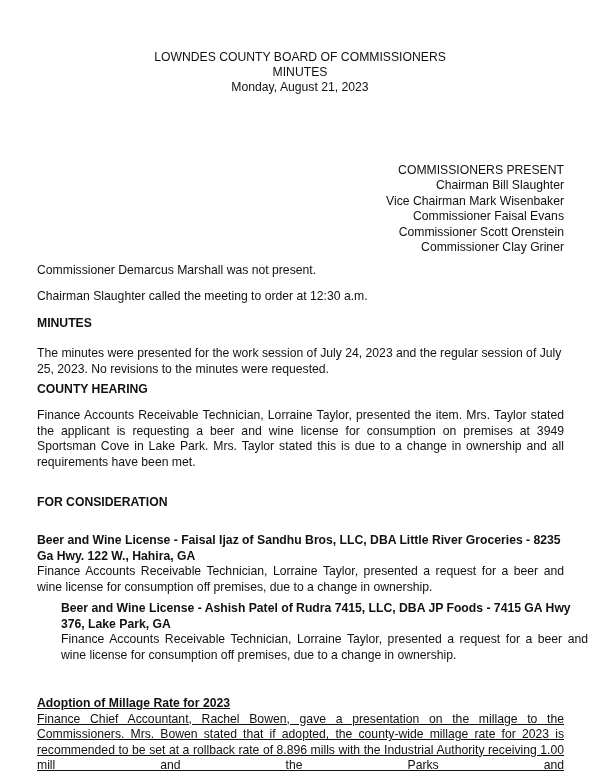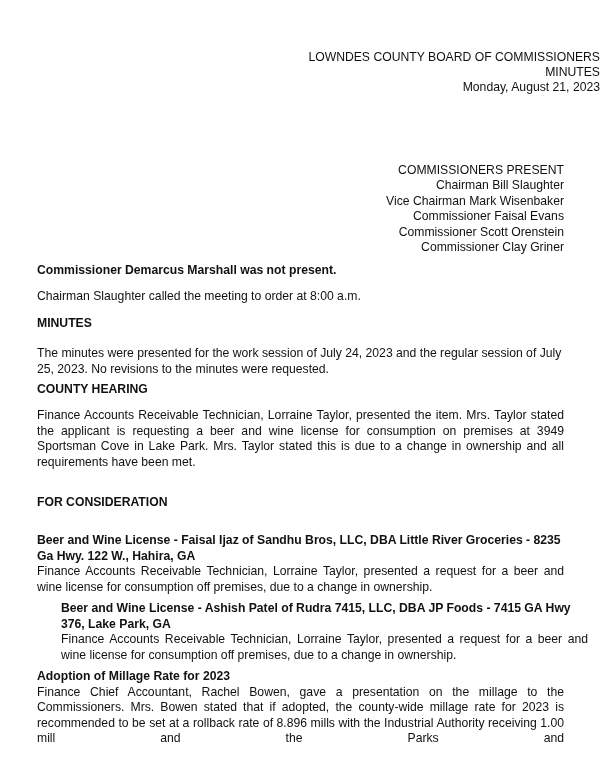--- a/index.html
+++ b/index.html
@@ -15,21 +15,21 @@
       font-family: "Liberation Sans", sans-serif;
       color: #111111;
       font-size: 12.2px;
       line-height: 15.6px;
     }
     .header {
       position: absolute;
       left: 0;
       top: 50px;
       width: 600px;
-      text-align: right;
+      text-align: center;
       line-height: 15.2px;
     }
     .header div { white-space: nowrap; }
     .block { position: absolute; left: 37px; width: 527px; }
     .present { top: 163px; line-height: 15.4px; }
     .present div { white-space: nowrap; text-align: right; }
     .heading {
       font-weight: bold;
       position: absolute;
       left: 37px;
@@ -50,23 +50,23 @@
 
 <div class="block present">
   <div>COMMISSIONERS PRESENT</div>
   <div>Chairman Bill Slaughter</div>
   <div>Vice Chairman Mark Wisenbaker</div>
   <div>Commissioner Faisal Evans</div>
   <div>Commissioner Scott Orenstein</div>
   <div>Commissioner Clay Griner</div>
 </div>
 
-<div class="block" style="top:263px; white-space:nowrap;font-weight:bold;">Commissioner Demarcus Marshall was not present.</div>
+<div class="block" style="top:263px; white-space:nowrap;">Commissioner Demarcus Marshall was not present.</div>
 
-<div class="block" style="top:289px; white-space:nowrap;">Chairman Slaughter called the meeting to order at 8:00 a.m.</div>
+<div class="block" style="top:289px; white-space:nowrap;">Chairman Slaughter called the meeting to order at 12:30 a.m.</div>
 
 <div class="heading" style="top:316px;">MINUTES</div>
 <div class="block" style="top:346px; width:528px;">The minutes were presented for the work session of July 24, 2023 and the regular session of July 25, 2023. No revisions to the minutes were requested.</div>
 
 <div class="heading" style="top:382px;">COUNTY HEARING</div>
 
 <div class="block" style="top:408px;">
   <div class="justify">Finance Accounts Receivable Technician, Lorraine Taylor, presented the item.  Mrs. Taylor stated the applicant is requesting a beer and wine license for consumption on premises at 3949 Sportsman Cove in Lake Park.  Mrs. Taylor stated this is due to a change in ownership and all requirements have been met.</div>
 </div>
 
@@ -75,16 +75,16 @@
 <div class="block" style="top:533px;">
   <div class="item-title">Beer and Wine License - Faisal Ijaz of Sandhu Bros, LLC, DBA Little River Groceries - 8235 Ga Hwy. 122 W., Hahira, GA</div>
   <div class="justify">Finance Accounts Receivable Technician, Lorraine Taylor, presented a request for a beer and wine license for consumption off premises, due to a change in ownership.</div>
 </div>
 
 <div class="block" style="top:601px;margin-left:24px;">
   <div class="item-title">Beer and Wine License - Ashish Patel of Rudra 7415, LLC, DBA JP Foods - 7415 GA Hwy 376, Lake Park, GA</div>
   <div class="justify">Finance Accounts Receivable Technician, Lorraine Taylor, presented a request for a beer and wine license for consumption off premises, due to a change in ownership.</div>
 </div>
 
-<div class="block" style="top:669px;">
+<div class="block" style="top:696px;text-decoration:underline;">
   <div class="item-title">Adoption of Millage Rate for 2023</div>
   <div class="justify-last">Finance Chief Accountant, Rachel Bowen, gave a presentation on the millage to the Commissioners. Mrs. Bowen stated that if adopted, the county-wide millage rate for 2023 is recommended to be set at a rollback rate of 8.896 mills with the Industrial Authority receiving 1.00 mill and the Parks and</div>
 </div>
 
 </body></html>

